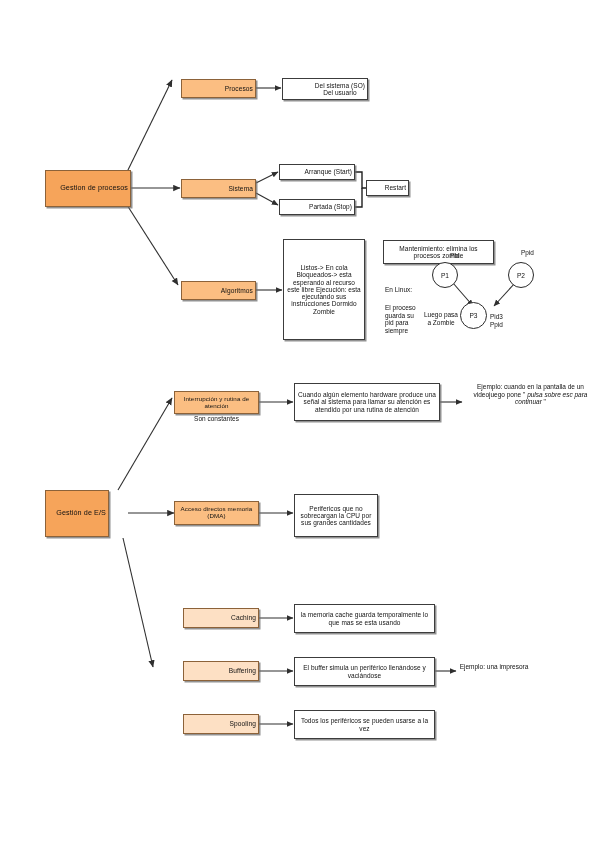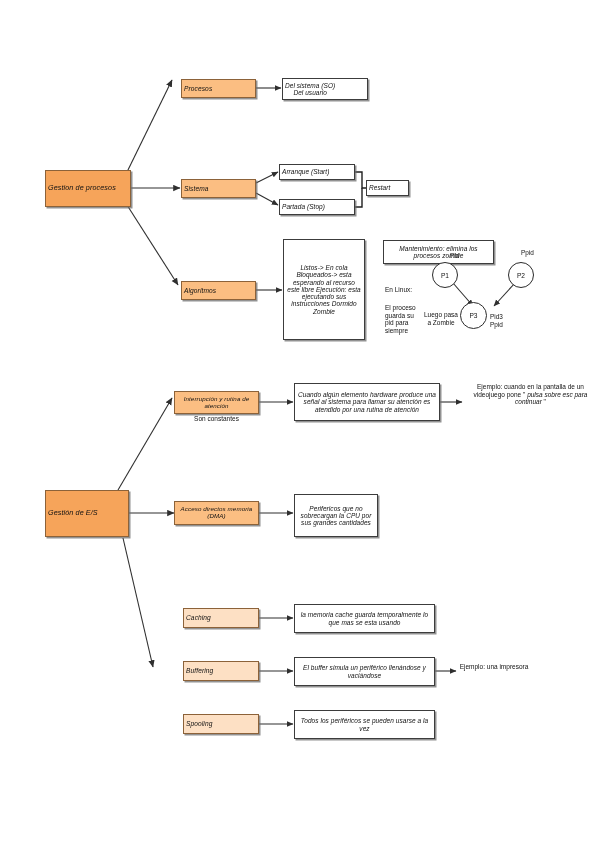--- a/index.html
+++ b/index.html
@@ -19,29 +19,28 @@
   }
   #edges {
     position: absolute; left: 0; top: 0;
     width: 603px; height: 848px;
     pointer-events: none;
   }
   .node {
     position: absolute;
     display: flex;
     align-items: center;
-    justify-content: flex-start;
+    justify-content: flex-end;
     text-align: center;
     border: 1px solid #4a4a4a;
     box-shadow: 1.5px 1.5px 0 rgba(110,110,110,0.75);
     line-height: 1.12;
     color: #111;
     padding: 1px 2px;
     z-index: 3;
-    font-style: italic;
   }
   .orange-dark {
     background: #f6a45a;
     border: 1px solid #8c6239;
     font-size: 7.2px;
     letter-spacing: 0.1px;
   }
   .orange-mid {
     background: #fbbe82;
     border: 1px solid #8c6239;
@@ -142,21 +141,21 @@
 
     <line x1="435" y1="671" x2="456" y2="671" stroke="#2f2f2f" stroke-width="1.1" marker-end="url(#ah)"></line>
 
     <line x1="259" y1="724" x2="293" y2="724" stroke="#2f2f2f" stroke-width="1.1" marker-end="url(#ah)"></line>
   </svg>
 
   <div class="node orange-dark" style="left:45px; top:170px; width:86px; height:37px;">
     <span>Gestion de procesos</span>
   </div>
 
-  <div class="node orange-dark" style="left:45px; top:490px; width:84px; height:47px;">
+  <div class="node orange-dark" style="left:45px; top:490px; width:64px; height:47px;">
     <span>Gestión de  E/S</span>
   </div>
 
   <div class="node orange-mid" style="left:181px; top:79px; width:75px; height:19px;">
     <span>Procesos</span>
   </div>
 
   <div class="node orange-mid" style="left:181px; top:179px; width:75px; height:19px;">
     <span>Sistema</span>
   </div>

